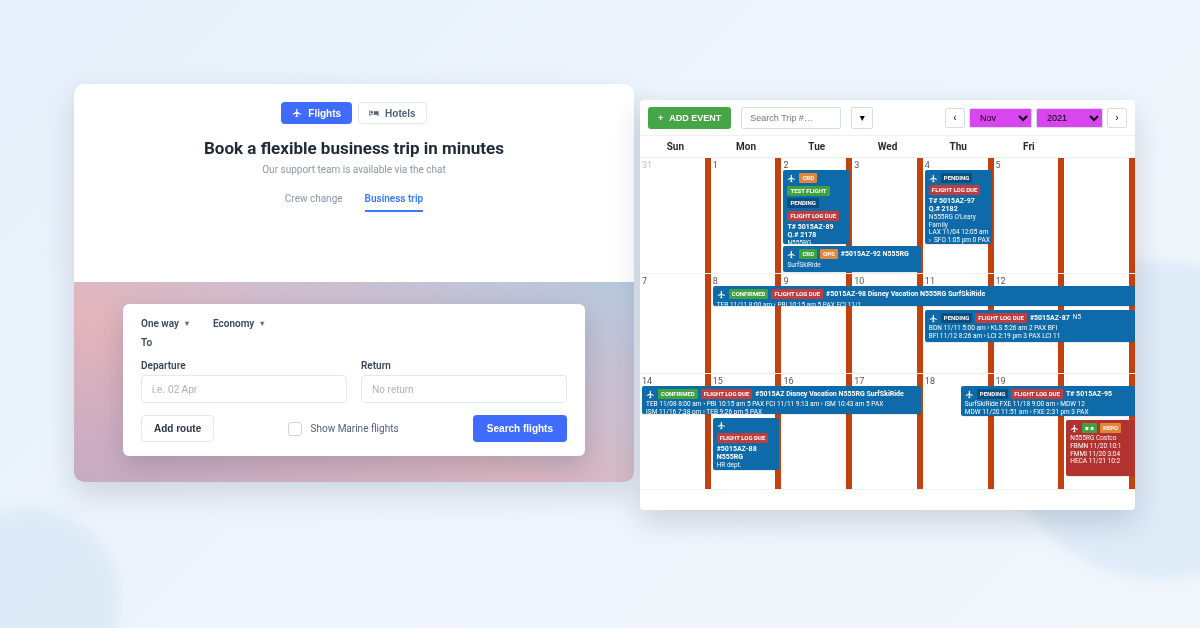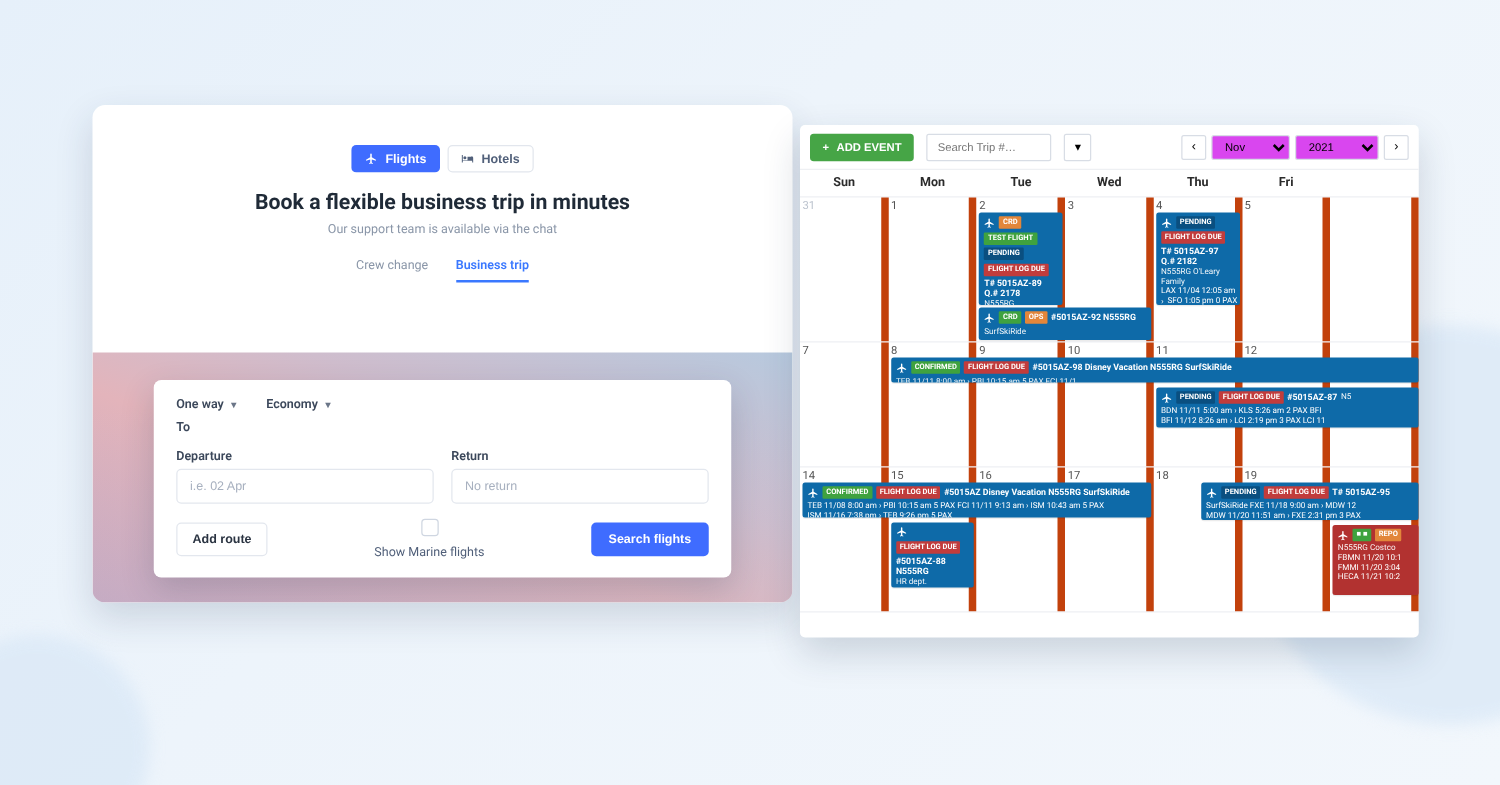--- a/index.html
+++ b/index.html
@@ -21,21 +21,21 @@
     background:#fff; border-radius:10px;
     box-shadow:0 12px 30px rgba(30,50,80,.16);
     overflow:hidden;
   }
   .booking-wing {
     position:absolute; left:0; right:0; bottom:0; height:200px;
     background:
       linear-gradient(180deg, rgba(255,255,255,0) 0%, rgba(255,255,255,0) 20%, rgba(176,197,220,.15) 100%),
       linear-gradient(200deg, #b7c9de 0%, #cfbdcd 35%, #e3b4bb 58%, #c9a7bf 100%);
   }
-  .booking-top { position:relative; padding-top:18px; text-align:center;margin-top:14px; }
+  .booking-top { position:relative; padding-top:18px; text-align:center; }
   .pill-row { display:inline-flex; gap:6px; }
   .pill { display:inline-flex; align-items:center; gap:6px; height:22px; padding:0 10px; border-radius:4px; font-size:10px; font-weight:600; border:1px solid transparent; cursor:pointer; }
   .pill.active { background:#3f6cff; color:#fff; }
   .pill.ghost { background:#fff; border-color:#e2e6ed; color:#51607a; }
   .pill .ico { width:10px; height:10px; }
   .headline { margin-top:14px; font-size:17px; font-weight:700; color:#1f2a37; }
   .subhead { margin-top:6px; font-size:10px; color:#8a96a8; }
   .tabs-row { margin-top:18px; display:inline-flex; gap:22px; font-size:10px; }
   .tab-link { color:#8a96a8; padding-bottom:6px; cursor:pointer; }
   .tab-link.active { color:#3a78ff; border-bottom:2px solid #3a78ff; font-weight:600; }
@@ -46,21 +46,21 @@
   }
   .form-meta { display:flex; gap:24px; font-size:10px; color:#3b475a; font-weight:600; margin-bottom:8px; }
   .form-meta .sel { display:inline-flex; align-items:center; gap:6px; cursor:pointer; }
   .form-meta .car { font-size:8px; color:#6b7688; }
   .row2 { display:grid; grid-template-columns:1fr 1fr; gap:14px; }
   .fld-label { font-size:10px; font-weight:600; color:#3b475a; margin-bottom:4px; }
   .fld-input { width:100%; height:28px; border:1px solid #e3e7ee; border-radius:4px; font-size:10px; padding:0 10px; color:#2b3442; background:#fff; }
   .fld-input::placeholder { color:#a7b0bf; }
   .form-actions { margin-top:12px; display:flex; align-items:center; justify-content:space-between; }
   .btn-ghost { font-size:10px; font-weight:600; color:#2b3442; background:#fff; border:1px solid #e3e7ee; border-radius:4px; padding:7px 12px; cursor:pointer; }
-  .chk-row { display:flex; align-items:center; gap:8px; font-size:10px; color:#51607a;flex-direction:column; }
+  .chk-row { display:flex; align-items:center; gap:8px; font-size:10px; color:#51607a; }
   .chk { width:14px; height:14px; border:1px solid #cfd6e1; border-radius:3px; background:#fff; }
   .btn-primary { font-size:10px; font-weight:600; color:#fff; background:#3f6cff; border:none; border-radius:4px; padding:8px 14px; cursor:pointer; }
 
   
   .cal-card {
     position:absolute; left:640px; top:100px; width:495px; height:410px;
     background:#fff; border-radius:4px;
     box-shadow:0 12px 30px rgba(30,50,80,.18);
     overflow:hidden;
     font-size:9px;

